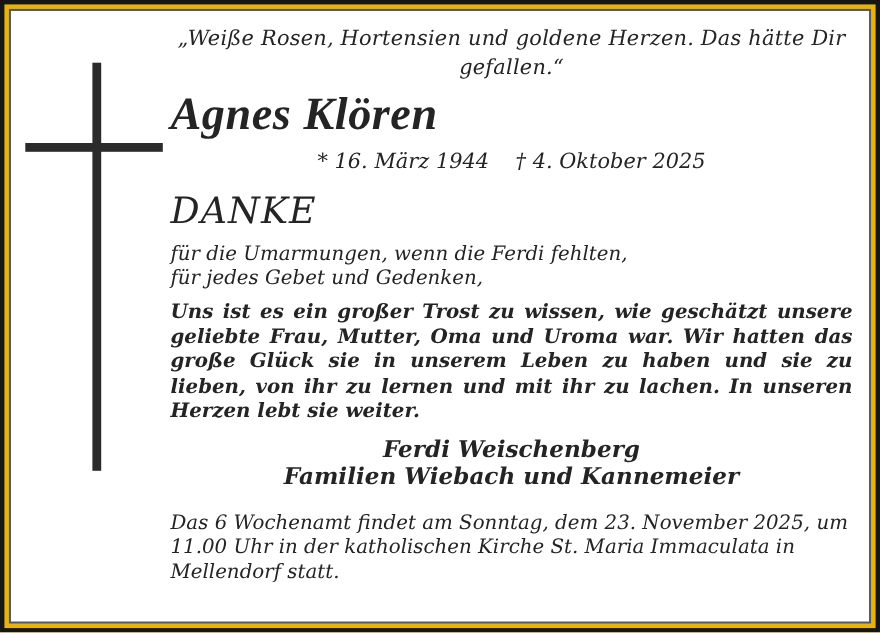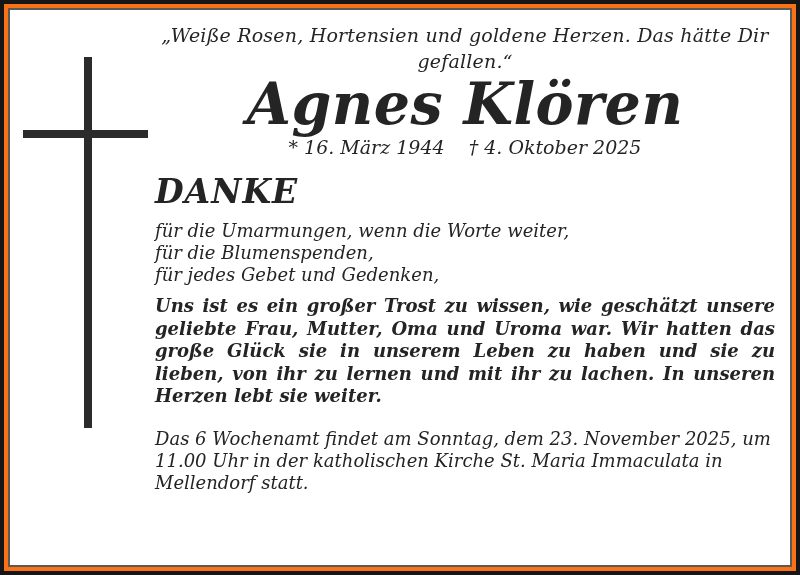--- a/index.html
+++ b/index.html
@@ -6,21 +6,21 @@
   html, body { width: 800px; height: 575px; background: #ffffff; }
   body {
     font-family: "DejaVu Serif", "Liberation Serif", serif;
     color: #242424;
     font-style: italic;
   }
   .frame-outer {
     width: 800px; height: 575px;
     border: 4px solid #161616;
     padding: 4px;
-    background: #f97316;
+    background: #eab308;
   }
   .frame-inner {
     width: 100%; height: 100%;
     border: 2px solid #5a5a5a;
     position: relative;
     background: #ffffff;
     overflow: hidden;
   }
   
   .cross-vert {
@@ -41,37 +41,38 @@
     width: 620px; height: 100%;
     padding-top: 12px;
   }
   .quote {
     text-align: center;
     font-size: 19px;
     line-height: 26px;
     letter-spacing: 0.2px;
   }
   .name {
-    text-align: center;
-    font-size: 57px;
+    text-align: left;
+    font-size: 42px;
     font-weight: bold;
     line-height: 52px;
     margin-top: 4px;
     letter-spacing: 0.5px;
+    font-family: Liberation Serif, serif;
   }
   .dates {
     text-align: center;
     font-size: 19px;
     line-height: 24px;
     margin-top: 5px;
   }
   .dates .death-date { margin-left: 18px; }
   .danke {
     font-size: 33px;
-    font-weight: bold;
+    font-weight: normal;
     line-height: 38px;
     margin-top: 14px;
     letter-spacing: 1px;
   }
   .thanks { margin-top: 9px; }
   .thanks-line {
     font-size: 18px;
     line-height: 22px;
   }
   .tribute {
@@ -114,25 +115,28 @@
       <h1 class="name">Agnes Klören</h1>
 
       <p class="dates">
         <span class="birth-date">* 16. März 1944</span>
         <span class="death-date">† 4. Oktober 2025</span>
       </p>
 
       <h2 class="danke">DANKE</h2>
 
       <div class="thanks">
-        <div class="thanks-line">für die Umarmungen, wenn die Worte weiter,</div>
-        <div class="thanks-line">für die Blumenspenden,</div>
+        <div class="thanks-line">für die Umarmungen, wenn die Ferdi fehlten,</div>
         <div class="thanks-line">für jedes Gebet und Gedenken,</div>
       </div>
 
       <p class="tribute">Uns ist es ein großer Trost zu wissen, wie geschätzt unsere geliebte Frau, Mutter, Oma und Uroma war. Wir hatten das große Glück sie in unserem Leben zu haben und sie zu lieben, von ihr zu lernen und mit ihr zu lachen. In unseren Herzen lebt sie weiter.</p>
 
+      <div class="signatures">
+        <div class="signature-line">Ferdi Weischenberg</div>
+        <div class="signature-line">Familien Wiebach und Kannemeier</div>
+      </div>
 
       <p class="service">Das 6 Wochenamt findet am Sonntag, dem 23. November 2025, um 11.00 Uhr in der katholischen Kirche St. Maria Immaculata in Mellendorf statt.</p>
 
     </div>
   </div>
 </div>
 
 </body></html>

